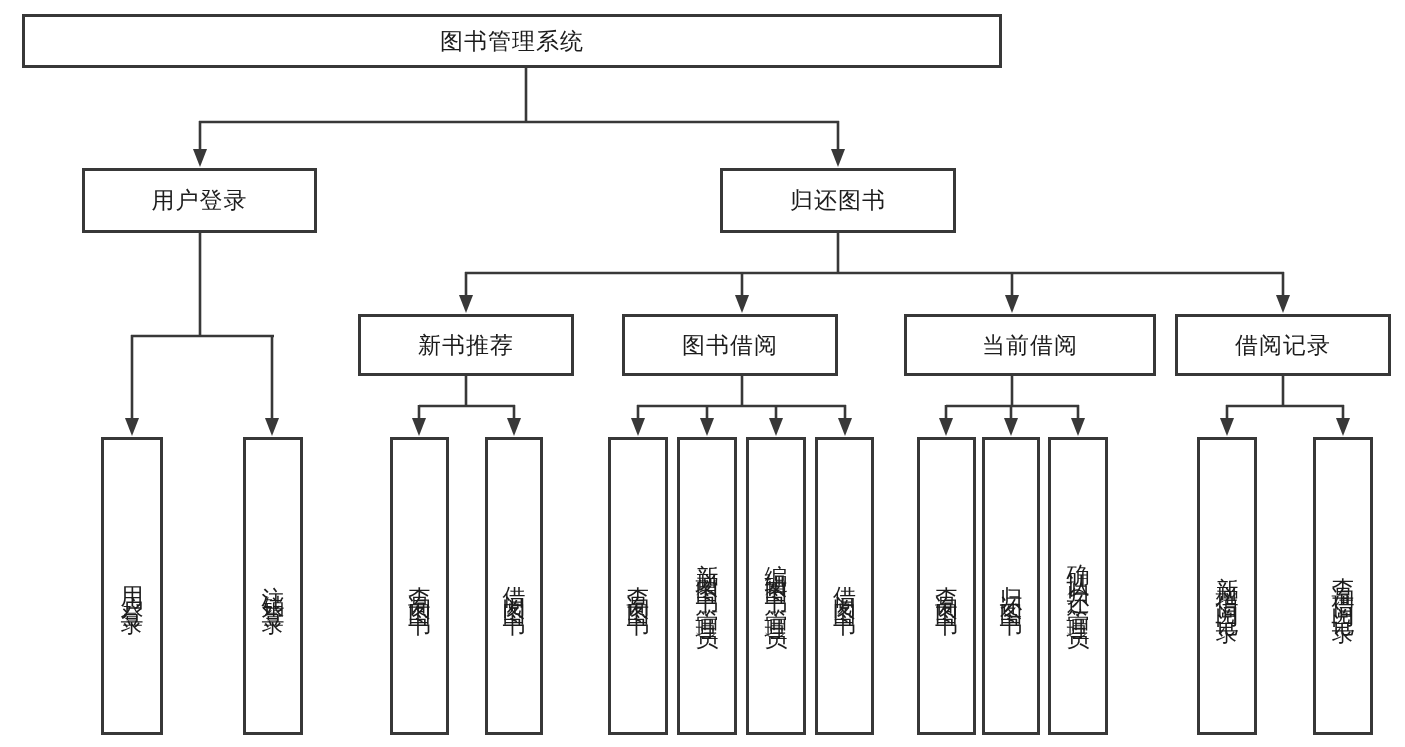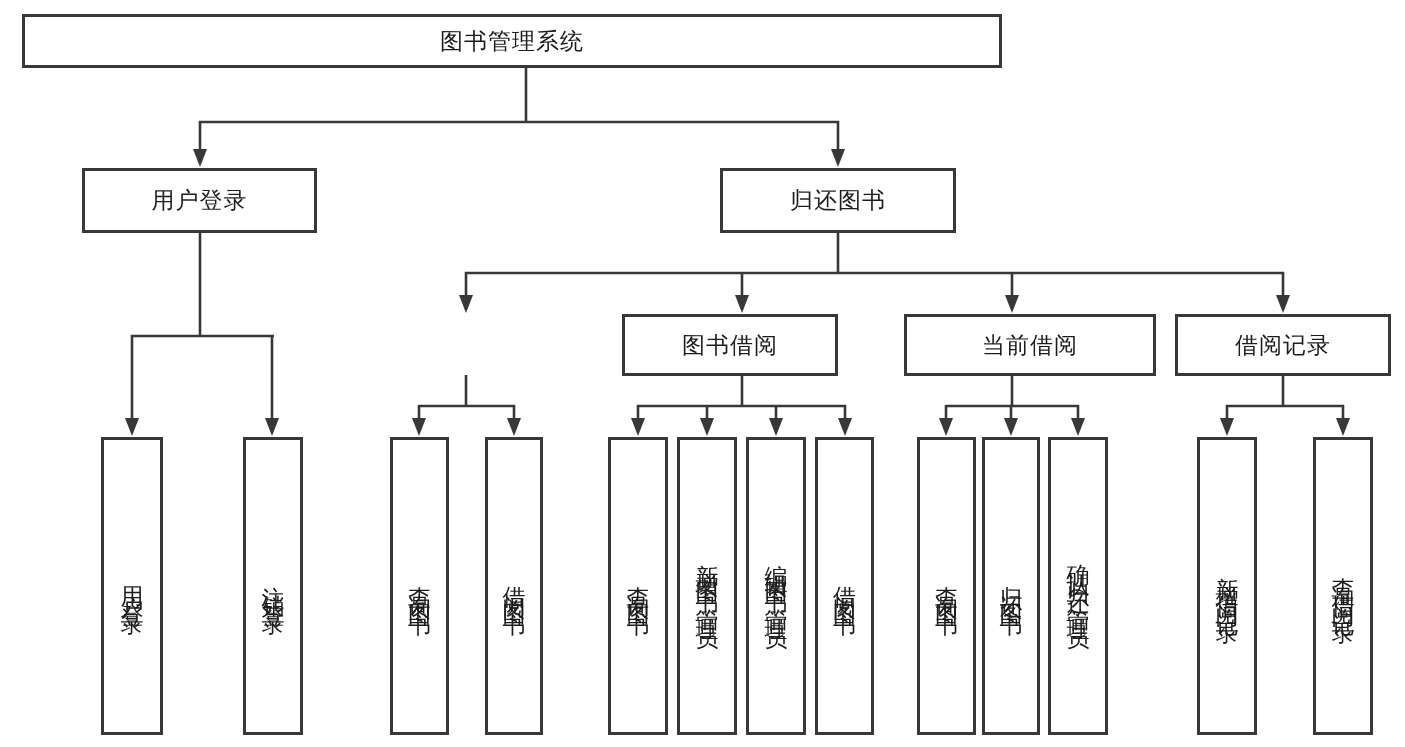--- a/index.html
+++ b/index.html
@@ -111,20 +111,23 @@
     <span>图书管理系统</span>
   </div>
 
   <div class="node h" style="left:82px;top:168px;width:235px;height:65px">
     <span>用户登录</span>
   </div>
   <div class="node h" style="left:720px;top:168px;width:236px;height:65px">
     <span>归还图书</span>
   </div>
 
+  <div class="node h" style="left:358px;top:314px;width:216px;height:62px">
+    <span>新书推荐</span>
+  </div>
   <div class="node h" style="left:622px;top:314px;width:216px;height:62px">
     <span>图书借阅</span>
   </div>
   <div class="node h" style="left:904px;top:314px;width:252px;height:62px">
     <span>当前借阅</span>
   </div>
   <div class="node h" style="left:1175px;top:314px;width:216px;height:62px">
     <span>借阅记录</span>
   </div>
 

